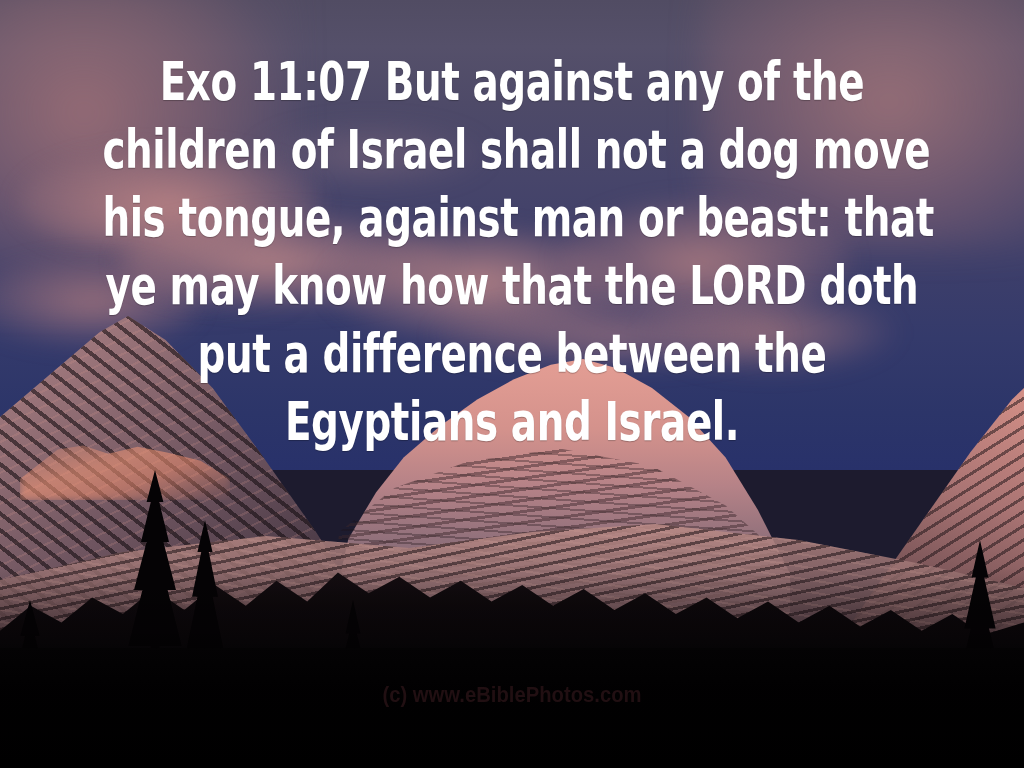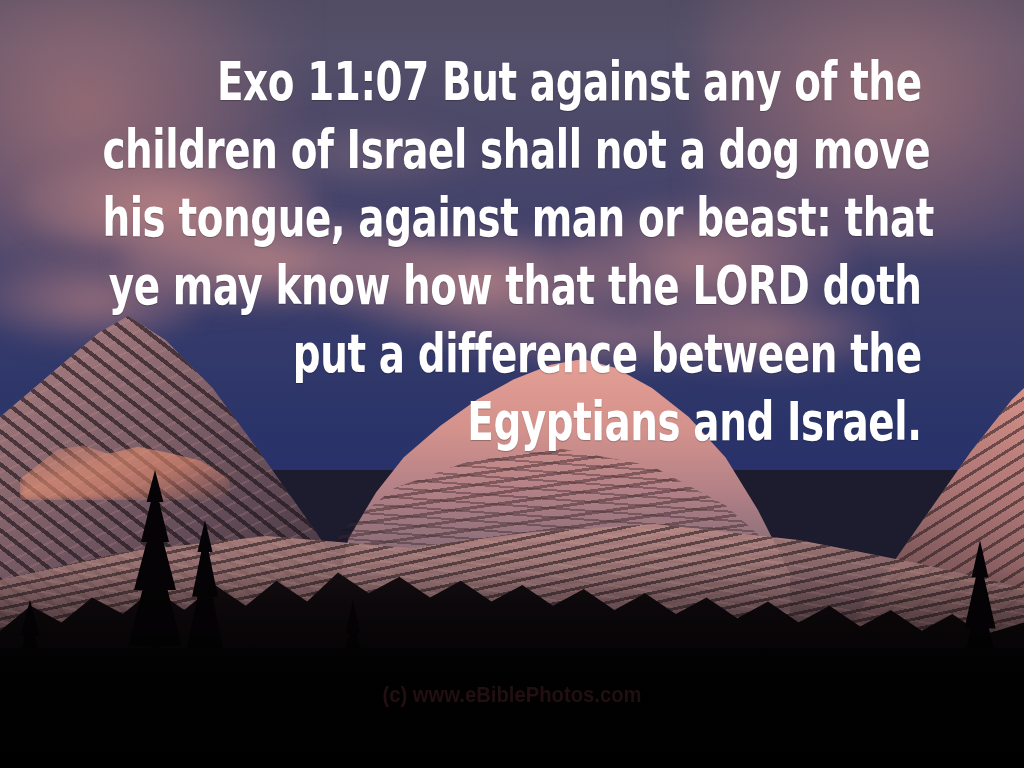--- a/index.html
+++ b/index.html
@@ -244,21 +244,21 @@
     position: absolute;
     left: 0; bottom: 0; width: 1024px; height: 200px;
     background: linear-gradient(to bottom, rgba(0,0,0,0) 0%, rgba(0,0,0,0.55) 60%, rgba(0,0,0,0.85) 100%);
   }
 
   
   .verse {
     position: absolute;
     left: 0; top: 48px;
     width: 1024px;
-    text-align: right;
+    text-align: center;
     z-index: 40;
   }
   .verse-line {
     display: block;
     color: #ffffff;
     font-family: "Liberation Sans Narrow", "DejaVu Sans Condensed", "Liberation Sans", sans-serif;
     font-weight: bold;
     font-size: 54px;
     line-height: 68px;
     letter-spacing: -0.5px;

